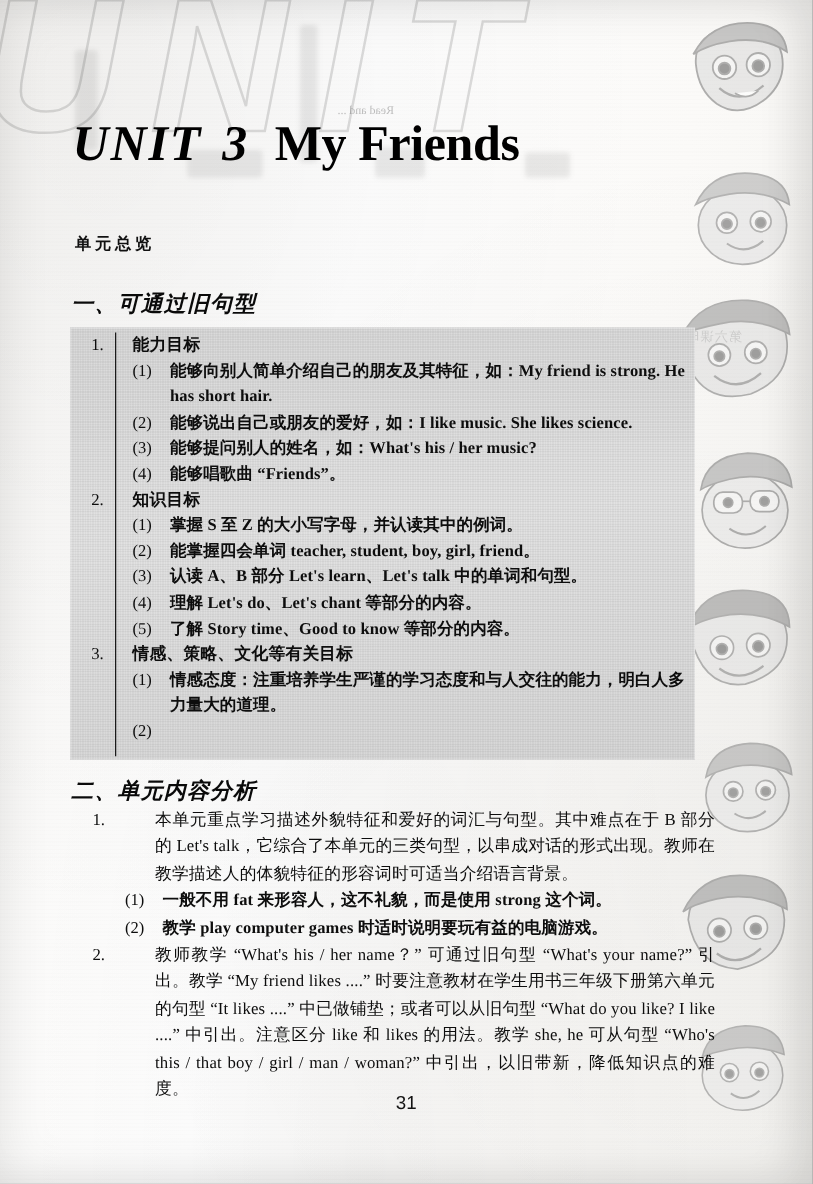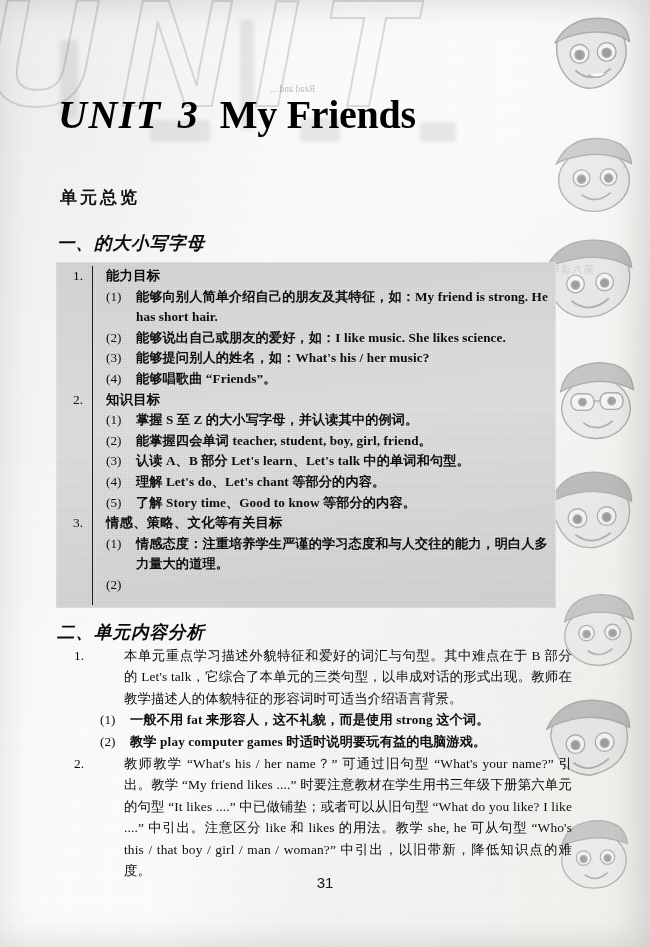--- a/index.html
+++ b/index.html
@@ -110,21 +110,21 @@
     margin-left: 22px;
     letter-spacing: -0.3px;
   }
 
   .overview-head {
     position: absolute;
     left: 60px;
     top: 186px;
     font-family: Liberation Serif, serif;
     font-weight: bold;
-    font-size: 17px;
+    font-size: 13px;
     letter-spacing: 3px;
     color: #111;
   }
 
   .sec-head {
     position: absolute;
     left: 57px;
     font-family: "DejaVu Sans", "Liberation Sans", sans-serif;
     font-weight: bold;
     font-style: italic;
@@ -412,21 +412,21 @@
   </div>
 
   <div class="content">
 
     <div class="unit-title">
       <span class="ut-word">UNIT</span><span class="ut-num">3</span><span class="ut-name">My Friends</span>
     </div>
 
     <div class="overview-head">单元总览</div>
 
-    <div class="sec-head sec-head-1">一、的大小写字母</div>
+    <div class="sec-head sec-head-1">一、可通过旧句型</div>
 
     <div class="goal-box"></div>
     <div class="goal-rule"></div>
 
     <div class="goal-list">
 
       <div class="goal-group">
         <div class="goal-line">
           <span class="goal-num">1.</span>
           <span class="goal-title-txt">能力目标</span>

